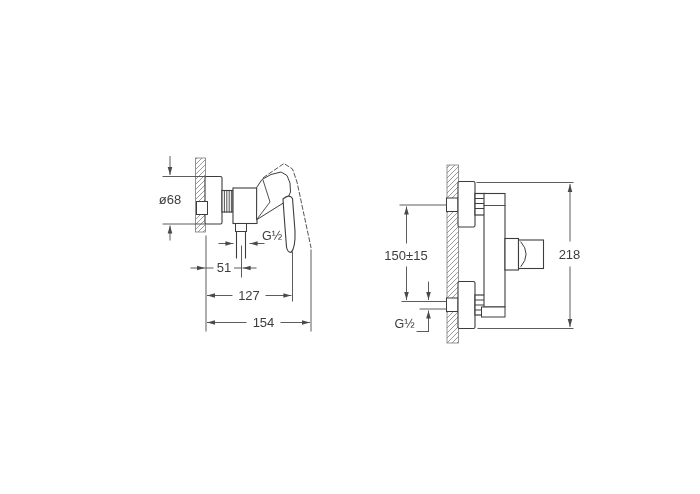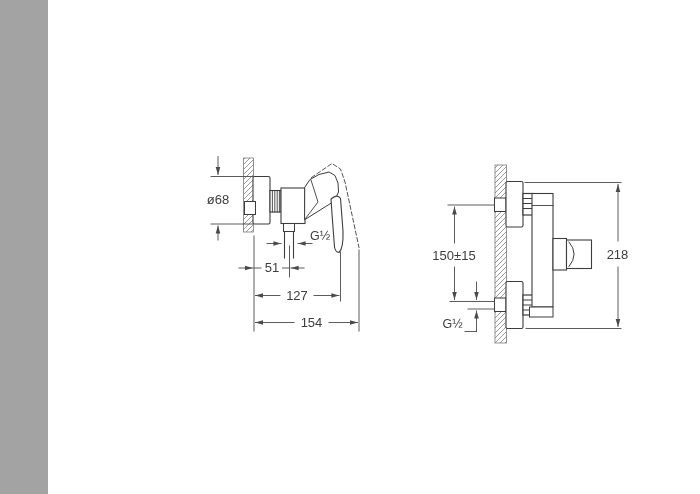--- a/index.html
+++ b/index.html
@@ -2,21 +2,20 @@
 <html><head>
 <meta charset="utf-8">
 <style>
   html,body{margin:0;padding:0;background:#ffffff;}
   .canvas{
     position:relative;
     width:596px;height:494px;
     background:#a3a3a3;
     font-family:"Liberation Sans", sans-serif;
     overflow:hidden;
-    padding-left:48px;
   }
   svg text{
     font-family:"Liberation Sans", sans-serif;
     fill:#3d3d3d;
   }
   .dim-text{font-size:13px;}
   .dim-text-small{font-size:12.5px;}
 </style>
 </head>
 <body>

